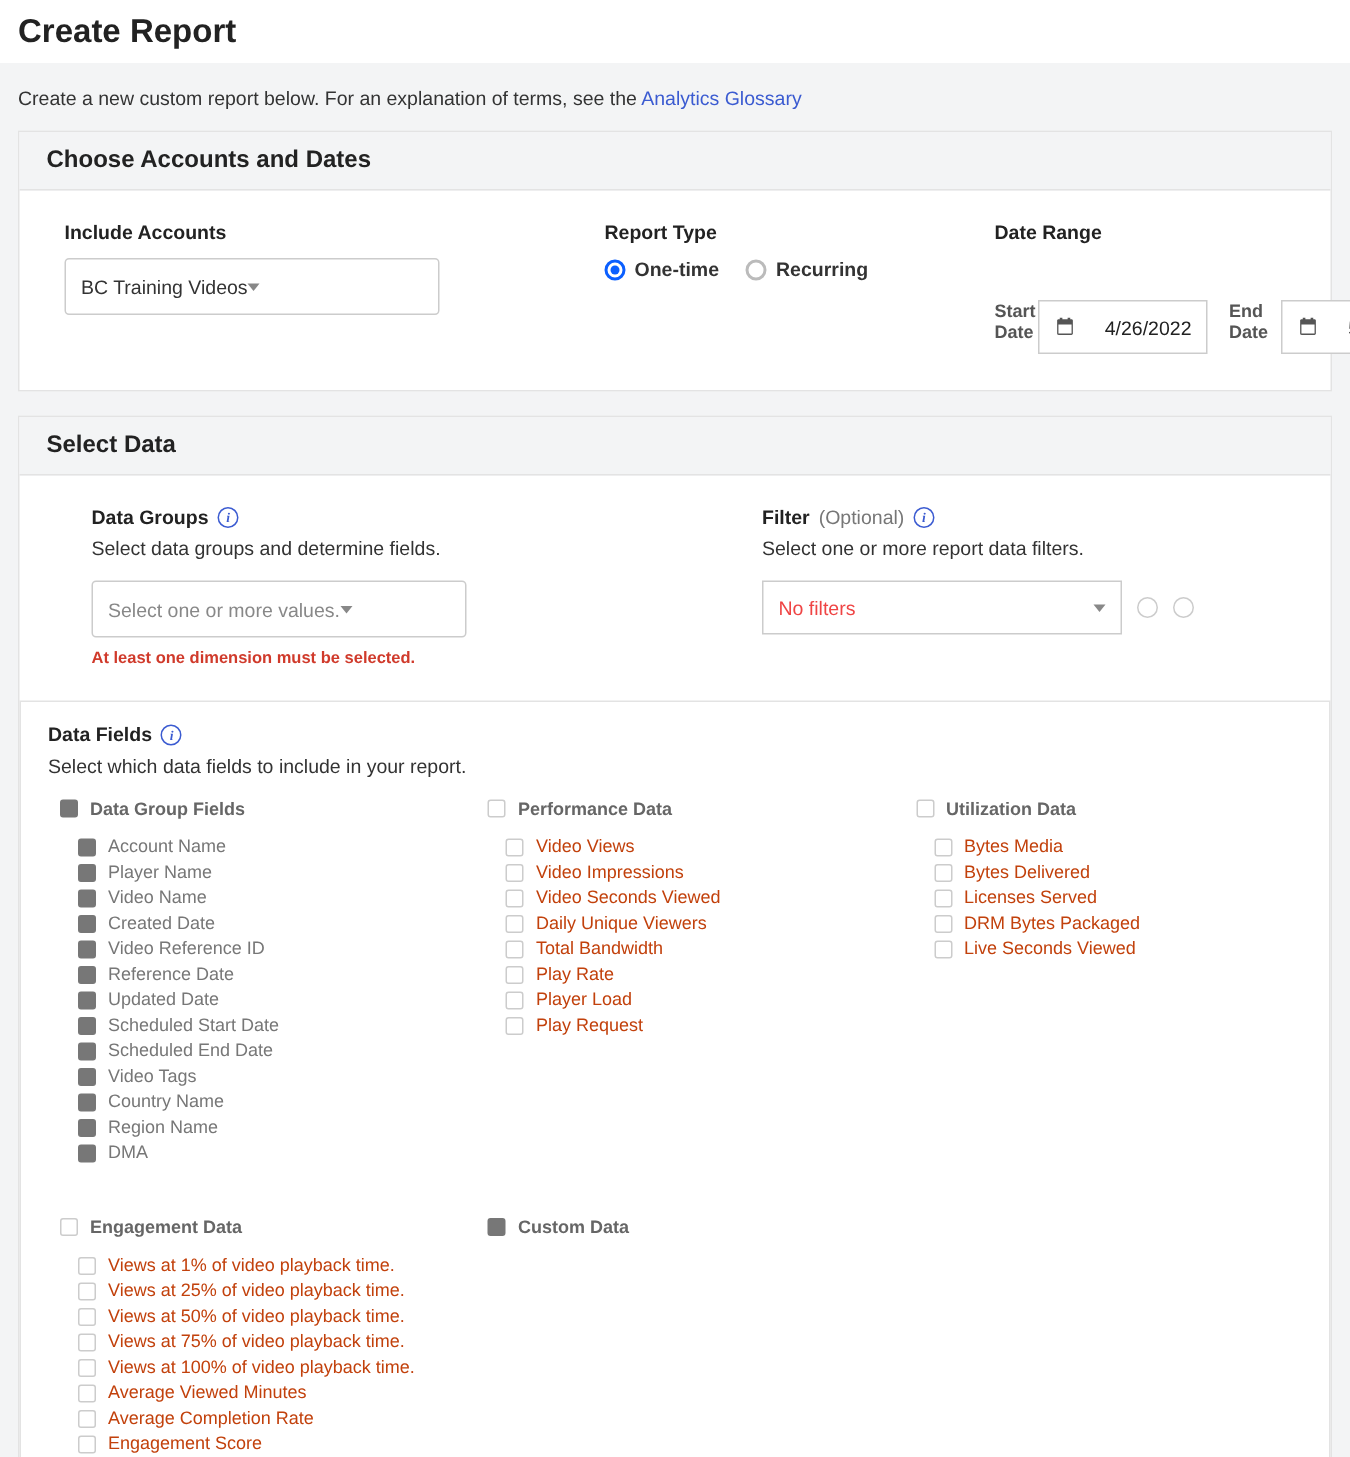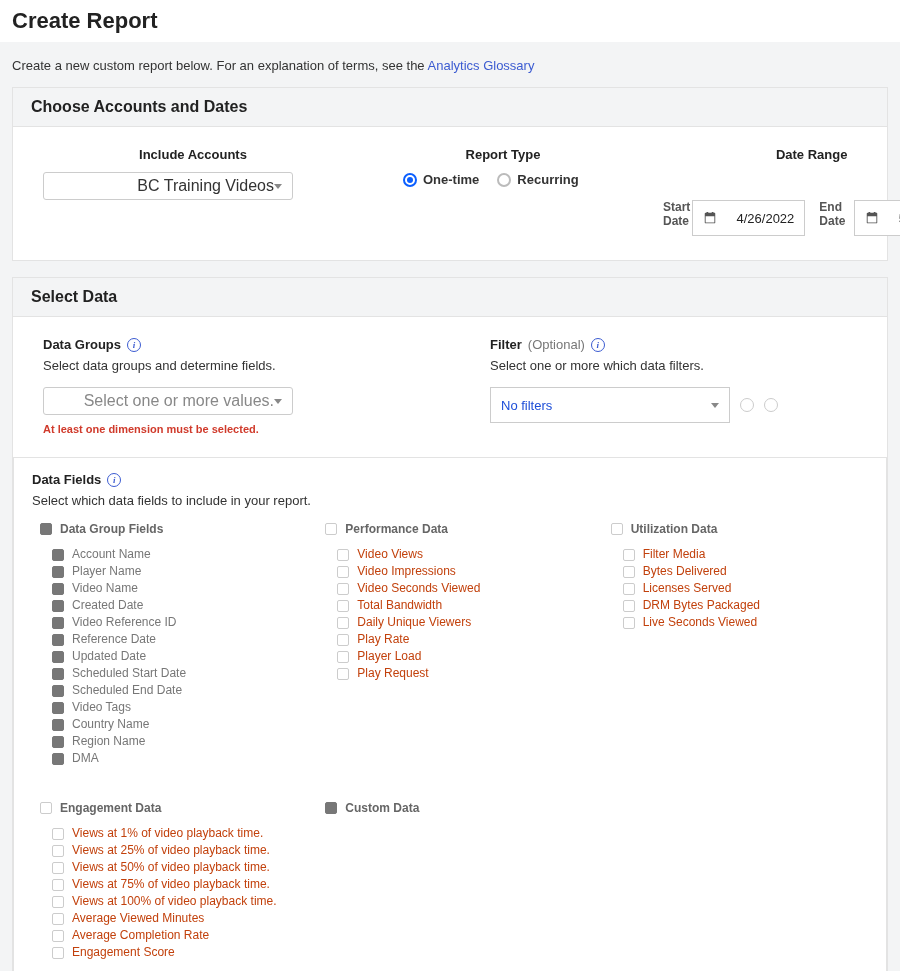--- a/index.html
+++ b/index.html
@@ -57,38 +57,37 @@
     display: flex;
     flex-direction: column;
   }
   .col-accounts { flex: 0 0 300px; }
   .col-reporttype { flex: 0 0 200px; }
   .col-daterange { flex: 1; }
   .label {
     font-size: 13px;
     font-weight: 700;
     margin-bottom: 10px;
-    text-align: center;
   }
   .sublabel {
     font-size: 12px;
     font-weight: 700;
     color: #555;
     margin-bottom: 4px;
   }
   .dropdown {
     display: flex;
     align-items: center;
-    justify-content: flex-end;
-    height: 28px;
+    justify-content: flex-start;
+    height: 38px;
     border: 1px solid #ccc;
     border-radius: 3px;
     padding: 0 10px;
     width: 250px;
-    font-size: 16px;
+    font-size: 13px;
     color: #333;
     background: #fff;
     cursor: pointer;
   }
   .dropdown.placeholder { color: #888; }
   .caret {
     width: 0; height: 0;
     border-left: 4px solid transparent;
     border-right: 4px solid transparent;
     border-top: 5px solid #888;
@@ -139,21 +138,21 @@
   }
   .cal-icon {
     width: 14px; height: 14px;
     fill: #555;
   }
   
   .sd-top {
     display: flex;
     gap: 80px;
   }
-  .sd-col { flex: 1; }
+  .sd-col { flex: 1; margin-left: 18px; }
   .inline-label {
     display: inline-flex;
     align-items: center;
     gap: 6px;
     font-size: 13px;
     font-weight: 700;
     margin-bottom: 6px;
   }
   .muted { color: #777; font-weight: 400; }
   .desc {
@@ -176,21 +175,21 @@
   }
   .filter-select {
     display: flex;
     align-items: center;
     justify-content: space-between;
     border: 1px solid #ccc;
     height: 36px;
     padding: 0 10px;
     width: 240px;
     font-size: 13px;
-    color: #1d4ed8;
+    color: #ef4444;
     background: #fff;
     cursor: pointer;
   }
   .filter-row { display:flex; align-items:center; gap:10px; }
   .nav-circle {
     width:14px; height:14px; border:1.5px solid #ccc; border-radius:50%;
   }
   .err {
     color: #d03a2b;
     font-size: 11px;
@@ -347,21 +346,21 @@
           </div>
           <div class="err">At least one dimension must be selected.</div>
         </div>
 
         <div class="sd-col">
           <div class="inline-label">
             <span>Filter</span>
             <span class="muted">(Optional)</span>
             <span class="info-icon">i</span>
           </div>
-          <div class="desc">Select one or more which data filters.</div>
+          <div class="desc">Select one or more report data filters.</div>
           <div class="filter-row">
             <div class="filter-select">
               <span>No filters</span>
               <span class="caret"></span>
             </div>
             <span class="nav-circle"></span>
             <span class="nav-circle"></span>
           </div>
         </div>
       </div>
@@ -451,25 +450,25 @@
                   <li>
                     <span class="cb light"></span>
                     <span>Video Impressions</span>
                   </li>
                   <li>
                     <span class="cb light"></span>
                     <span>Video Seconds Viewed</span>
                   </li>
                   <li>
                     <span class="cb light"></span>
+                    <span>Daily Unique Viewers</span>
+                  </li>
+                  <li>
+                    <span class="cb light"></span>
                     <span>Total Bandwidth</span>
-                  </li>
-                  <li>
-                    <span class="cb light"></span>
-                    <span>Daily Unique Viewers</span>
                   </li>
                   <li>
                     <span class="cb light"></span>
                     <span>Play Rate</span>
                   </li>
                   <li>
                     <span class="cb light"></span>
                     <span>Player Load</span>
                   </li>
                   <li>
@@ -480,21 +479,21 @@
           </div>
 
           <div class="fcol">
             <div class="group-title">
               <span class="cb light"></span>
               <span>Utilization Data</span>
             </div>
             <ul class="field-list dark">
                   <li>
                     <span class="cb light"></span>
-                    <span>Filter Media</span>
+                    <span>Bytes Media</span>
                   </li>
                   <li>
                     <span class="cb light"></span>
                     <span>Bytes Delivered</span>
                   </li>
                   <li>
                     <span class="cb light"></span>
                     <span>Licenses Served</span>
                   </li>
                   <li>

